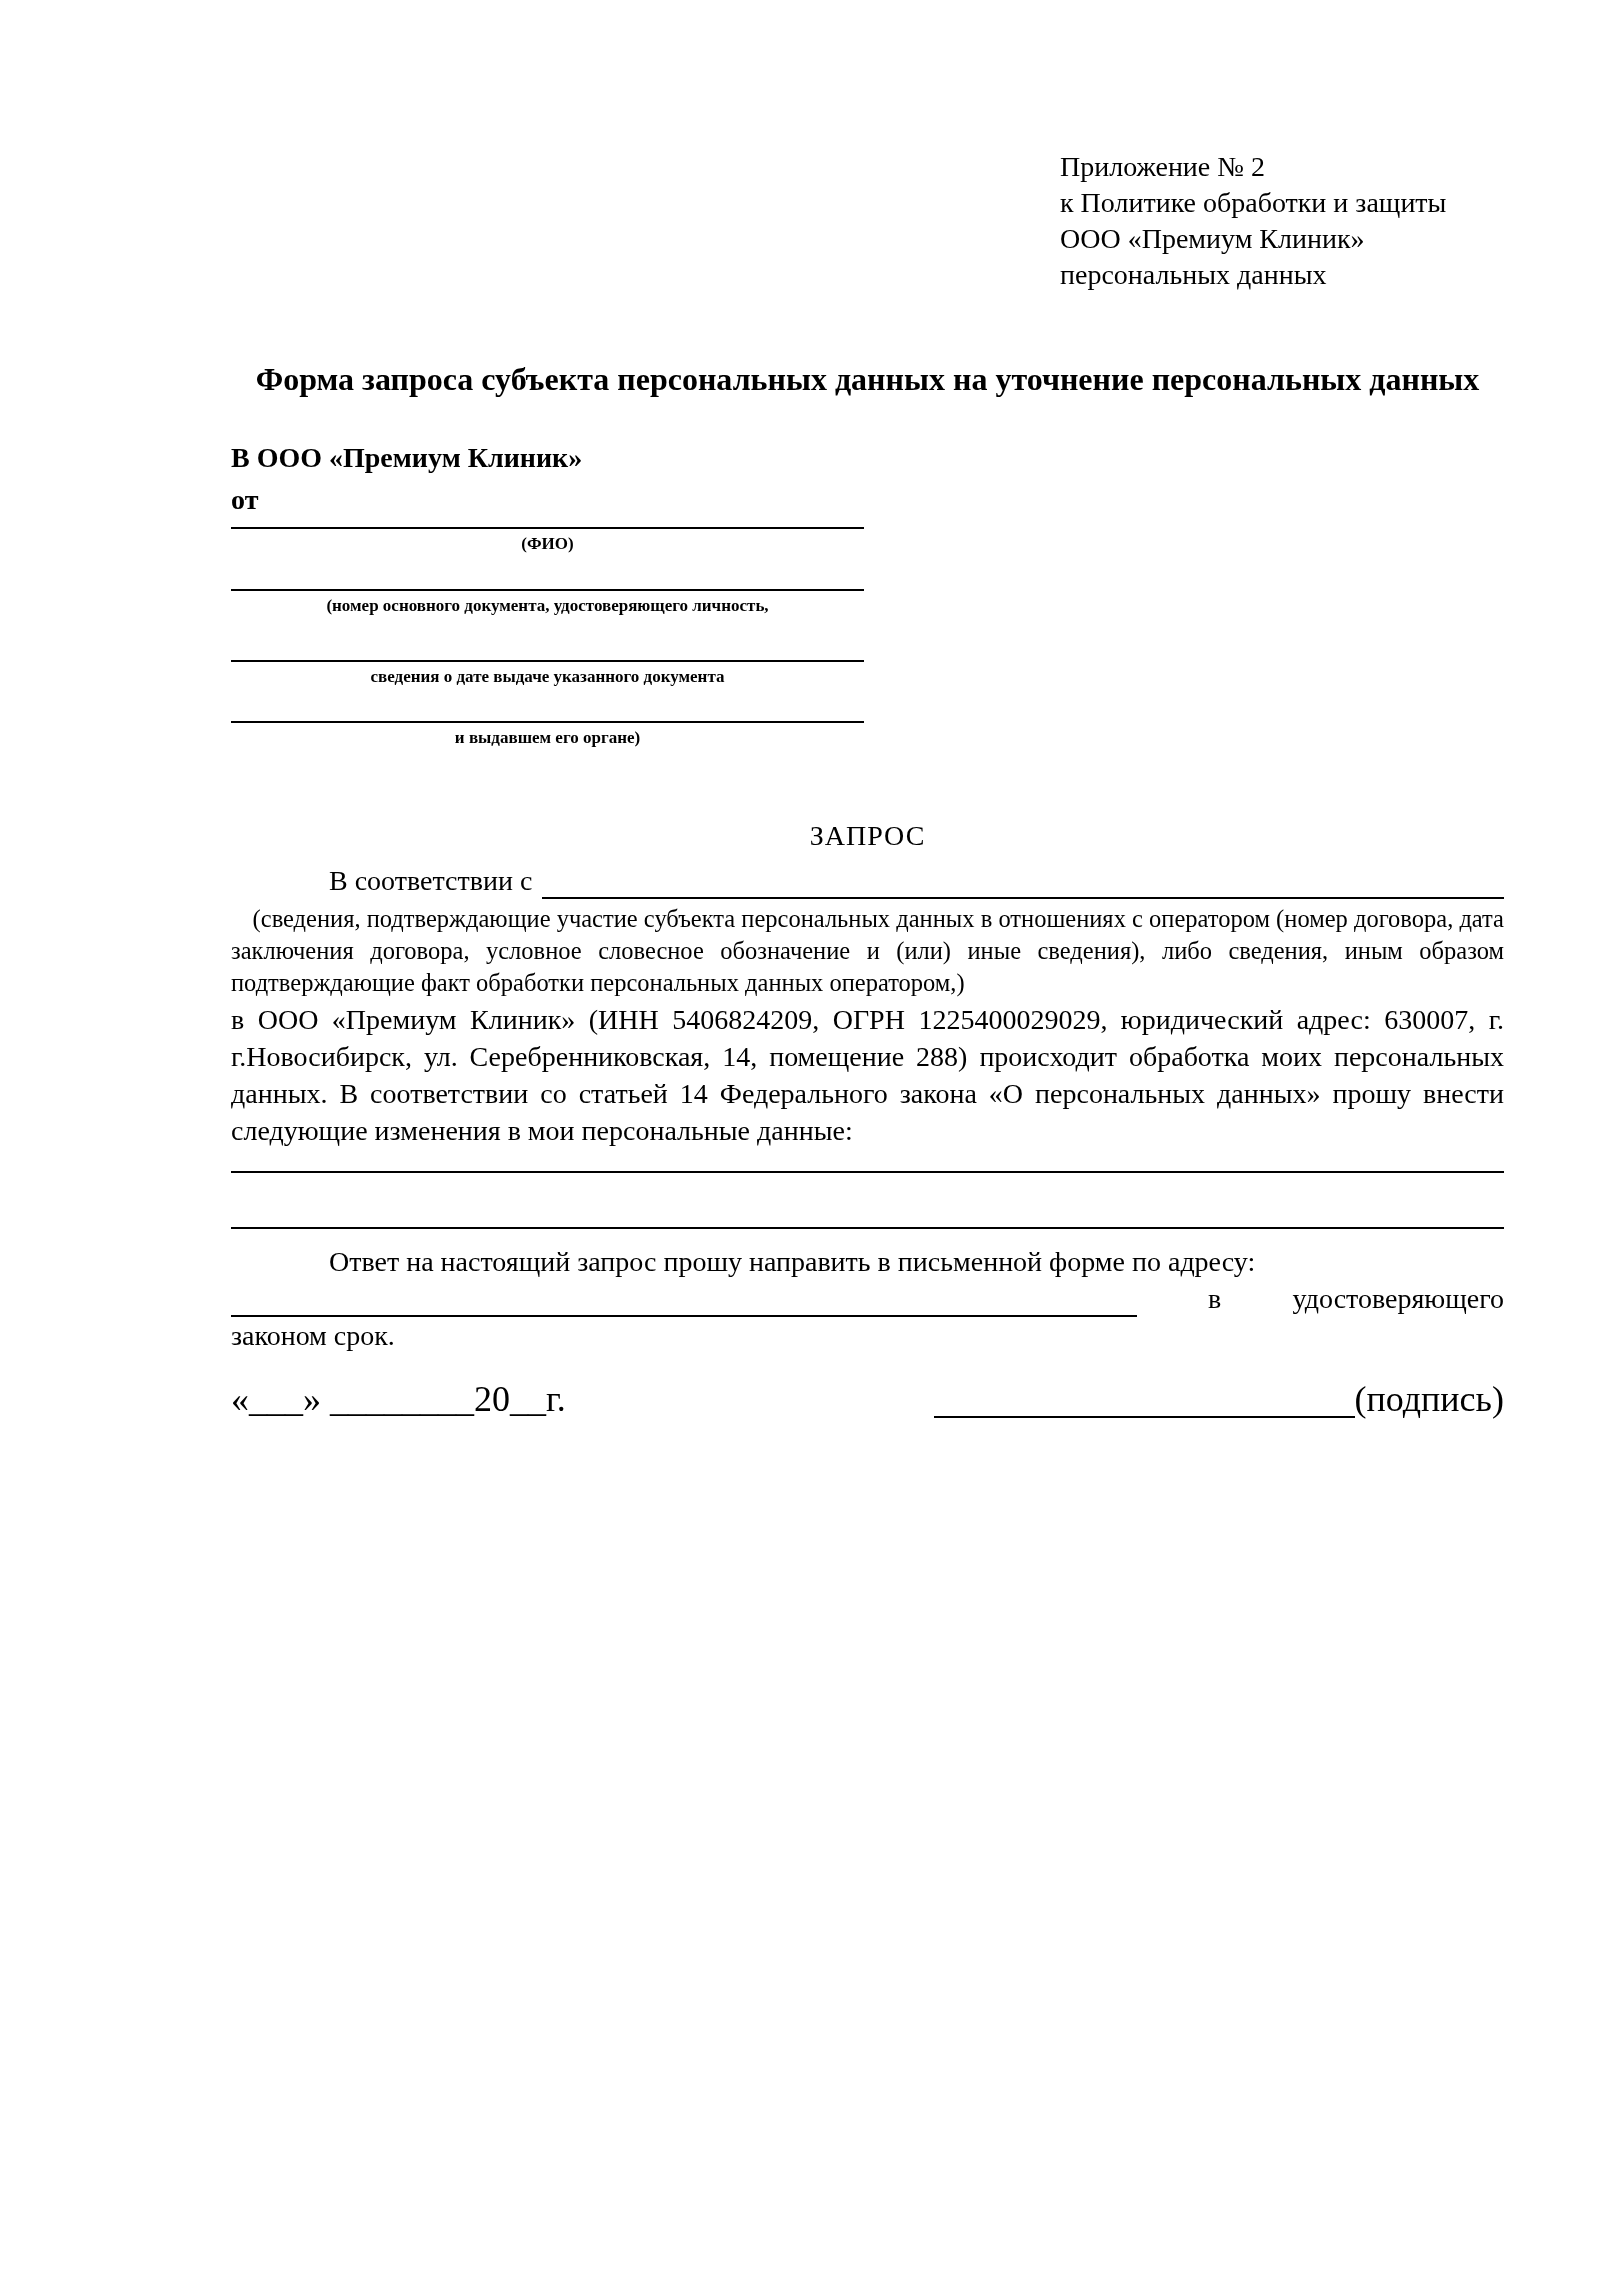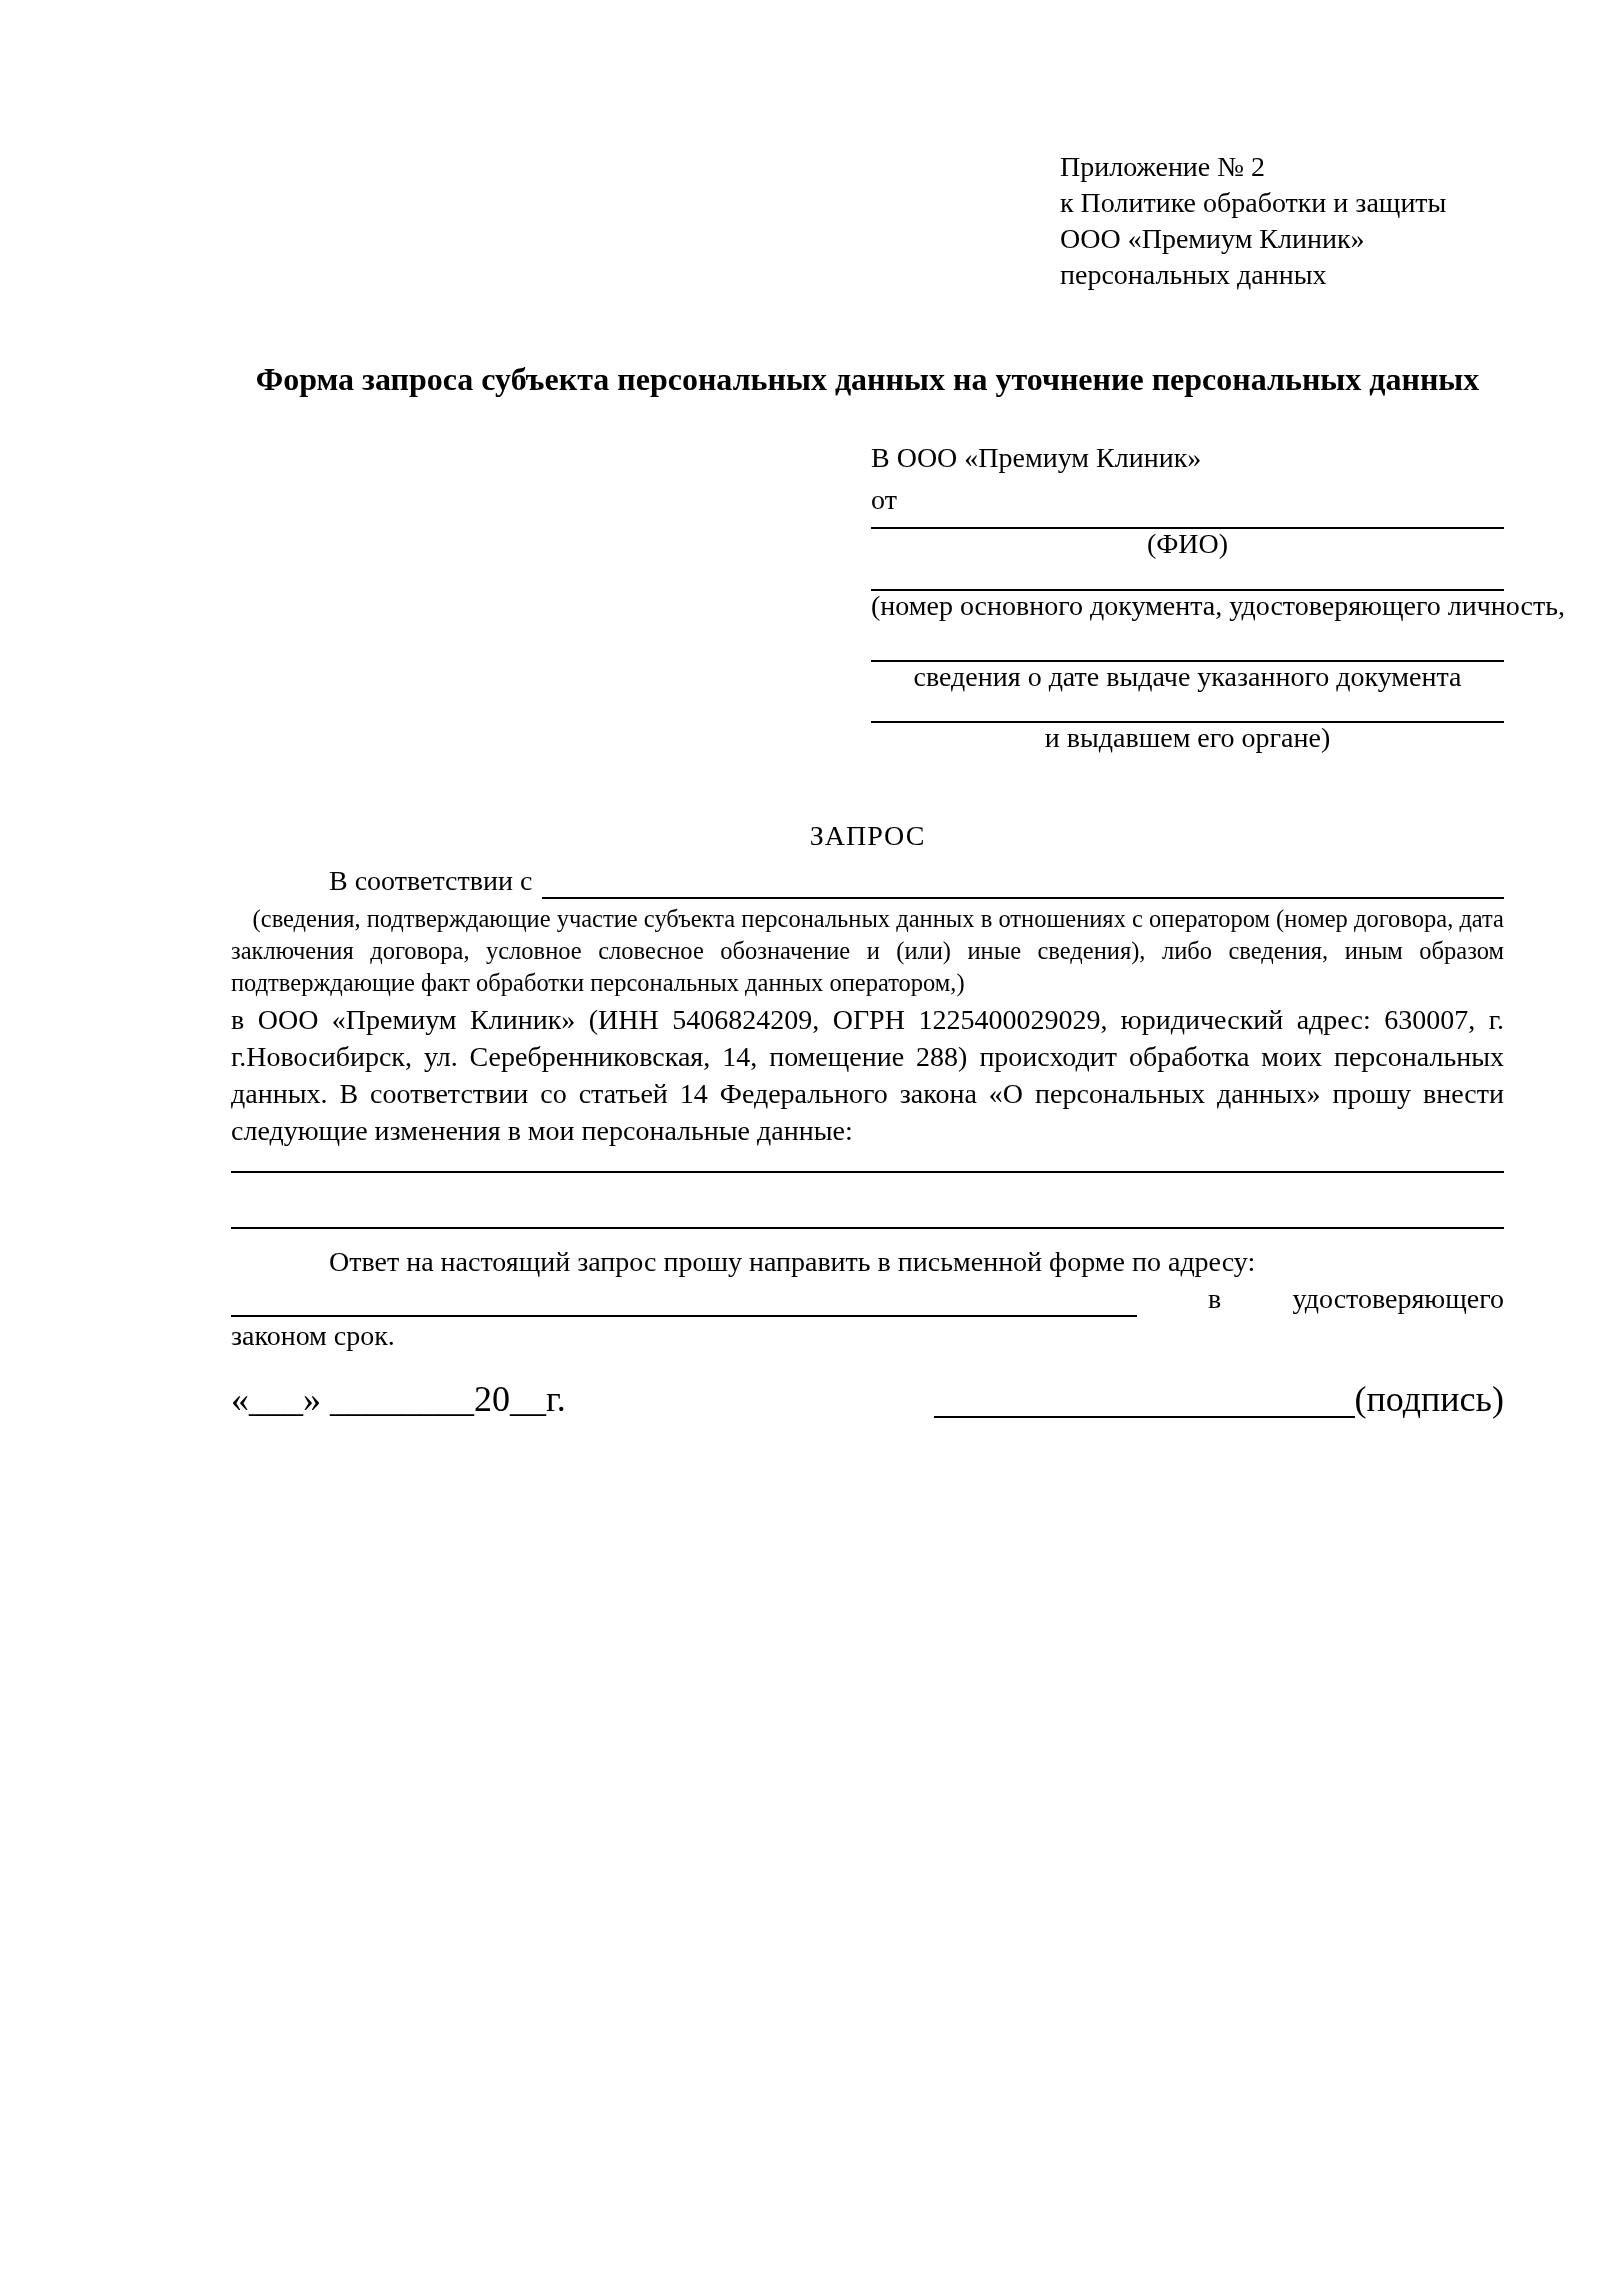--- a/index.html
+++ b/index.html
@@ -6,29 +6,29 @@
   .page{
     width:1621px;height:2294px;
     background:#ffffff;color:#000;
     font-family:"Liberation Serif","DejaVu Serif",serif;
     position:relative;box-sizing:border-box;
     padding:149px 117px 0 231px;
     margin:0 auto;overflow:hidden;
   }
   .appendix{margin-left:829px;font-size:28px;line-height:36px;}
   .doc-title{margin-top:63px;text-align:center;font-weight:bold;font-size:32px;line-height:46px;}
-  .addressee{margin-left:640px;width:633px;font-size:28px;line-height:36px;}
+  .addressee{width:633px;font-size:28px;line-height:36px;font-weight:bold;}
   .addr-to{margin-top:38px;}
   .addr-from{margin-top:5.9px;}
   .fline{height:0;border-bottom:2.9px solid #000;}
   .f1{margin-top:8.8px;}
   .f2{margin-top:31px;}
   .f3{margin-top:40px;}
   .f4{margin-top:30px;}
-  .caption{font-size:28px;line-height:29px;text-align:center;white-space:nowrap;}
+  .caption{font-size:17px;line-height:29px;text-align:center;white-space:nowrap;}
   .zapros{margin-top:66px;text-align:center;font-size:28px;line-height:36px;letter-spacing:1px;}
   .accordance{margin-top:9.8px;display:flex;align-items:flex-end;font-size:28px;line-height:36px;}
   .accordance .lead{white-space:nowrap;padding-left:98px;}
   .accordance .uline{flex:1;border-bottom:2.9px solid #000;margin-left:9.8px;height:30px;}
   .note{margin-top:3.9px;font-size:24.5px;line-height:32px;text-align:justify;text-indent:21.6px;}
   .body-par{margin-top:2px;font-size:28px;line-height:37px;text-align:justify;}
   .blank{height:0;border-bottom:2.9px solid #000;}
   .b1{margin-top:21.6px;}
   .b2{margin-top:54px;}
   .resp1{margin-top:13.7px;font-size:28px;line-height:37px;text-align:justify;text-indent:98px;}

